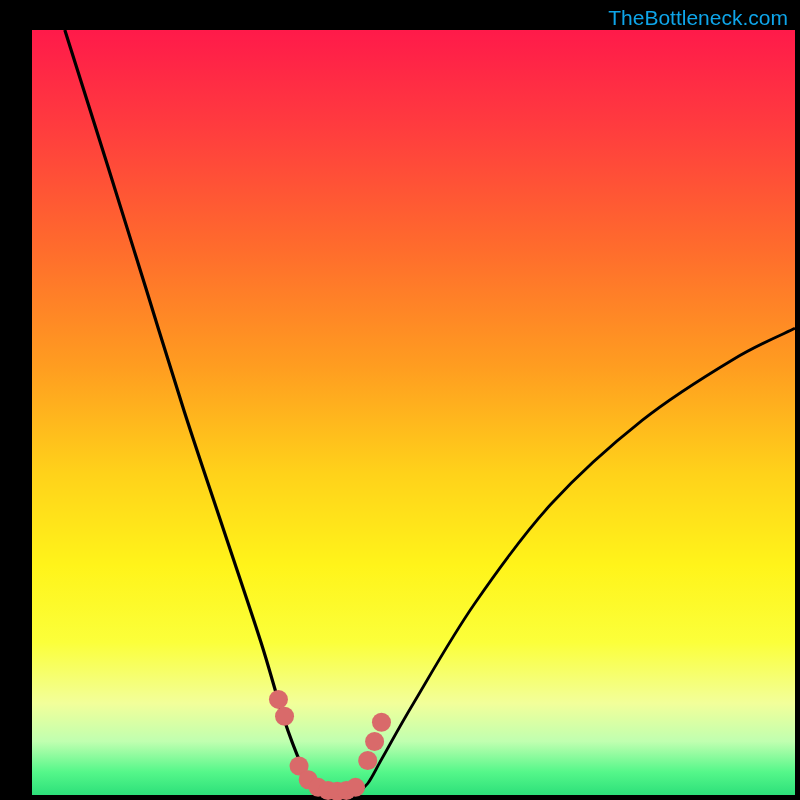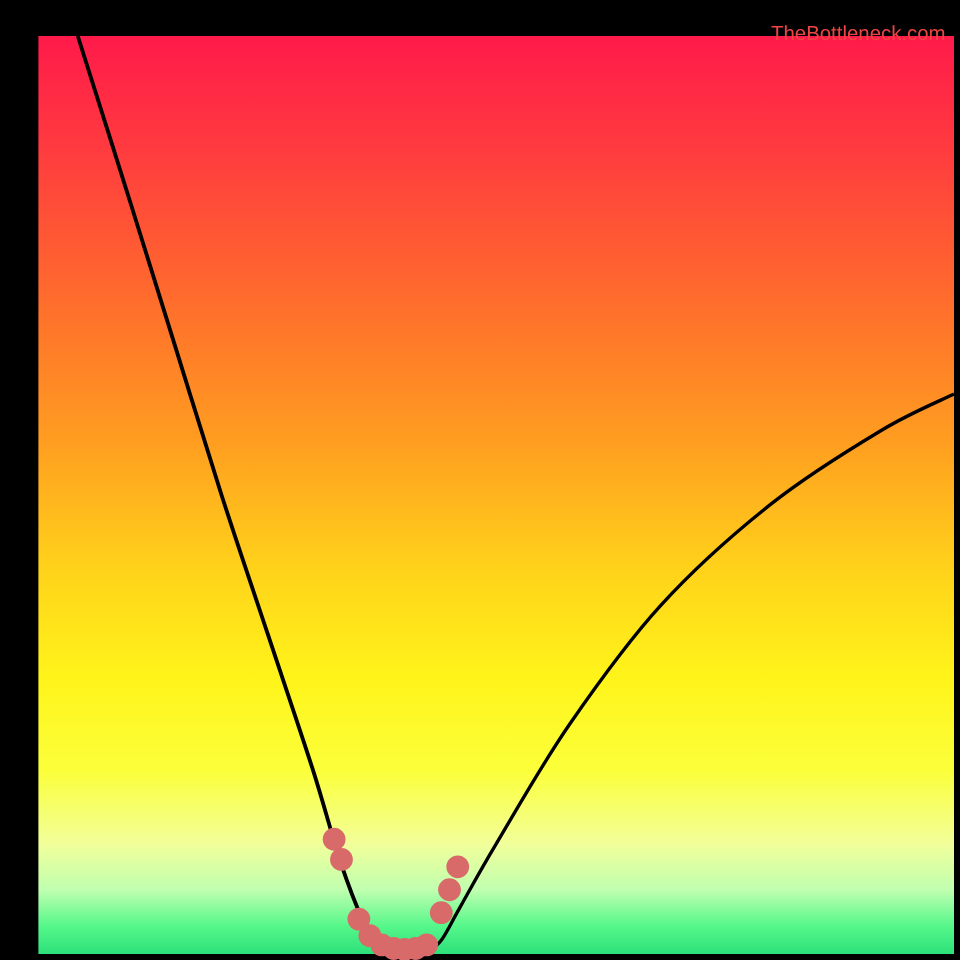--- a/index.html
+++ b/index.html
@@ -11,24 +11,24 @@
     overflow: hidden;
     font-family: Arial, sans-serif;
   }
   .container {
     position: relative;
     width: 800px;
     height: 800px;
   }
   .watermark {
     position: absolute;
-    top: 18px;
+    top: 6px;
     right: 12px;
-    color: #ef4444;
-    font-size: 17px;
+    color: #0ea5e9;
+    font-size: 21px;
     font-weight: 500;
     z-index: 10;
   }
   svg {
     display: block;
   }
 </style>
 </head>
 <body>
 <div class="container">

